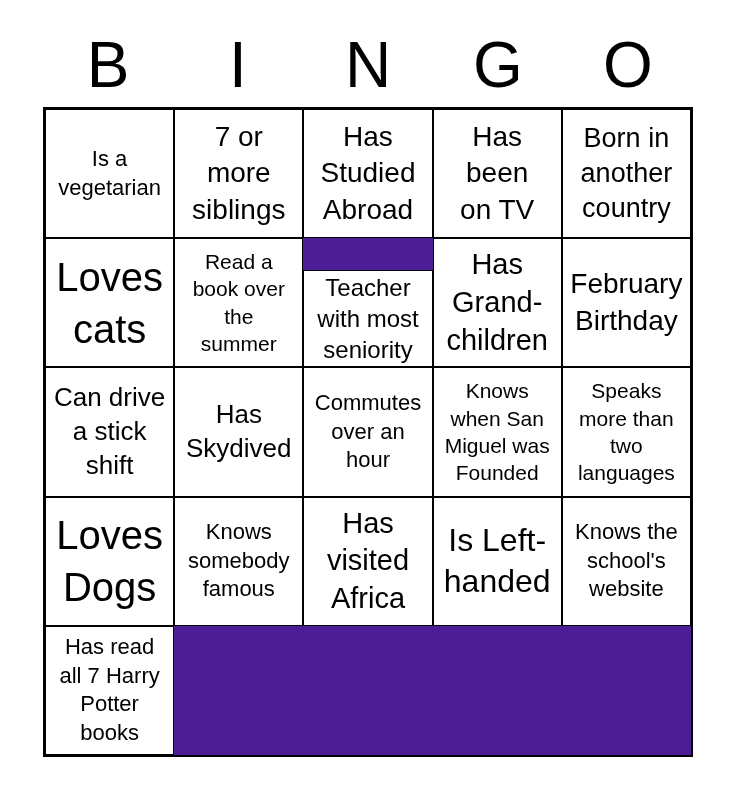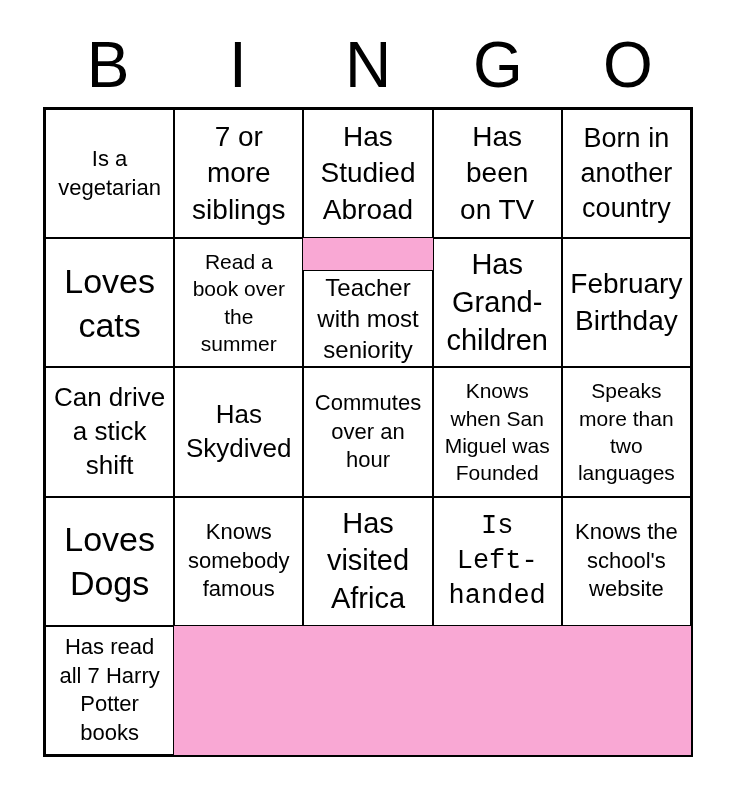--- a/index.html
+++ b/index.html
@@ -32,21 +32,21 @@
   .bingo-grid {
     position: absolute;
     left: 43px;
     top: 107px;
     width: 650px;
     height: 650px;
     display: grid;
     grid-template-columns: repeat(5, 1fr);
     grid-template-rows: repeat(5, 1fr);
     border: 2px solid #000000;
-    background: #f9a8d4;
+    background: #4c1d95;
   }
   .cell {
     border: 1px solid #000000;
     display: flex;
     align-items: center;
     justify-content: center;
     text-align: center;
     white-space: pre-line;
     line-height: 1.3;
     overflow: hidden;
@@ -54,23 +54,23 @@
     color: #000000;
     background: #ffffff;
   }
   .fs21 { font-size: 21px; }
   .fs22 { font-size: 22px; }
   .fs24 { font-size: 24px; margin-top: 32px; }
   .fs26 { font-size: 26px; }
   .fs27 { font-size: 27px; }
   .fs28 { font-size: 28px; }
   .fs29 { font-size: 29px; }
-  .fs31 { font-size: 27px; font-family: Liberation Mono, monospace; }
+  .fs31 { font-size: 32px; }
   .fs34 { font-size: 34px; }
-  .fs38 { font-size: 34px; }
+  .fs38 { font-size: 40px; }
 </style>
 </head>
 <body>
 
 <div class="card">
 
   <div class="title-row">
     <div class="title-letter">B</div>
     <div class="title-letter">I</div>
     <div class="title-letter">N</div>

